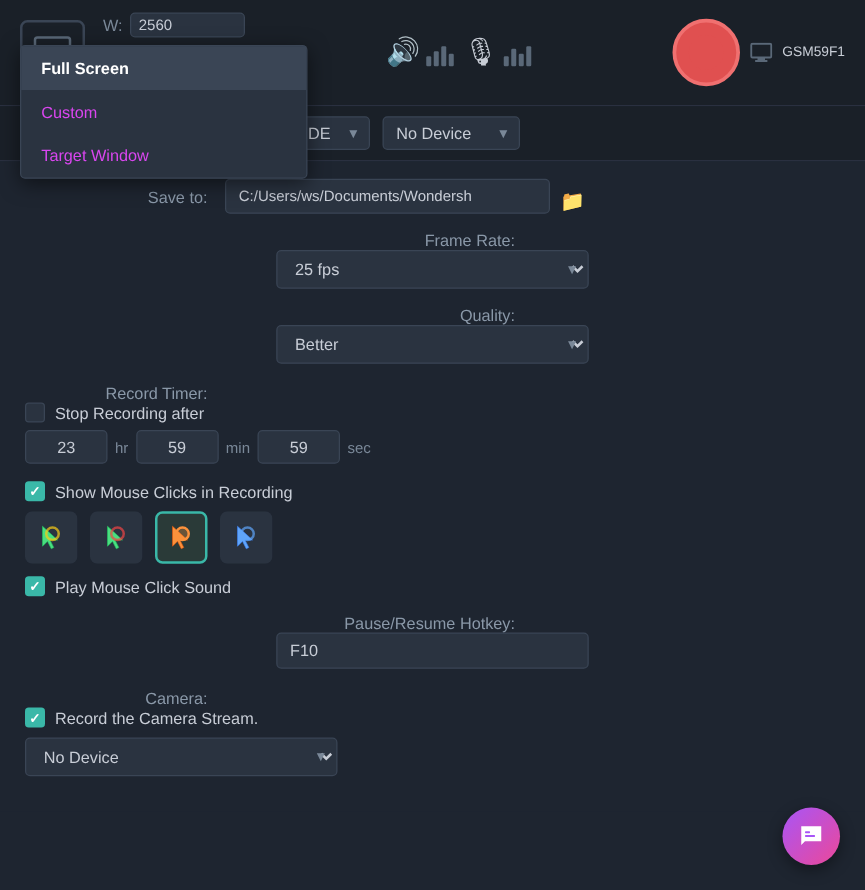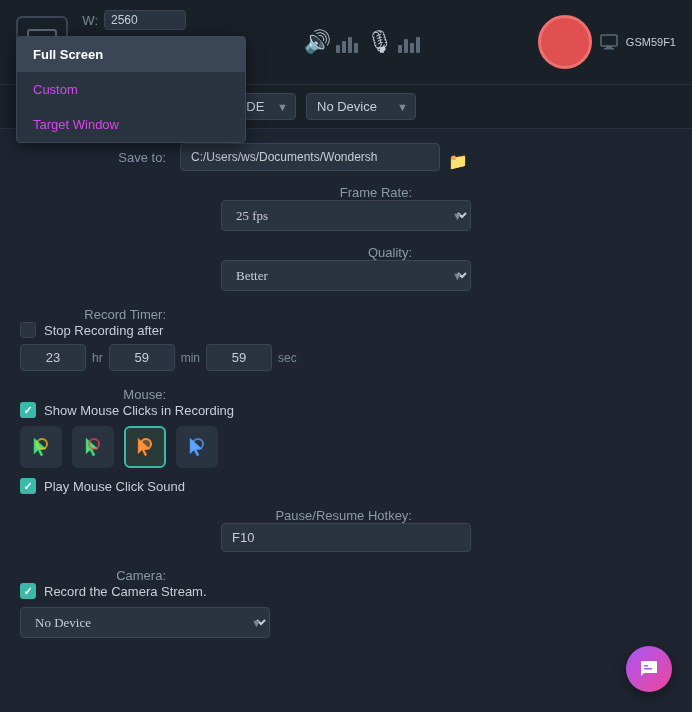--- a/index.html
+++ b/index.html
@@ -50,21 +50,21 @@
       width: 18px;
       text-align: right;
     }
 
     .wh-input {
       background: #2a3340;
       border: 1px solid #3a4555;
       border-radius: 4px;
       color: #c8cdd6;
       padding: 2px 6px;
-      width: 82px;
+      width: 92px;
       font-size: 12px;
     }
 
     .link-icon {
       color: #3ab8a8;
       font-size: 14px;
     }
 
     .top-controls {
       display: flex;
@@ -215,21 +215,20 @@
     }
 
     .select-full {
       background: #2a3340;
       border: 1px solid #3a4555;
       border-radius: 4px;
       color: #c8cdd6;
       padding: 6px 28px 6px 10px;
       font-size: 13px;
       width: 250px;
-      font-family: Liberation Serif, serif;
     }
 
     .select-wrapper {
       position: relative;
       display: inline-block;
     }
 
     .select-wrapper .dropdown-arrow {
       right: 8px;
     }
@@ -529,21 +528,20 @@
         <span class="timer-unit">hr</span>
         <input class="timer-input" value="59" style="">
         <span class="timer-unit">min</span>
         <input class="timer-input" value="59" style="">
         <span class="timer-unit">sec</span>
       </div>
     </div>
   </div>
 
   <div class="form-row" style="align-items:flex-start;">
-    <span class="form-label" style="padding-top:2px;">Mouse:</span>
     <div class="mouse-block">
       <div class="checkbox-row">
         <div class="cb">
           <span class="cb-check">✓</span>
         </div>
         <span>Show Mouse Clicks in Recording</span>
       </div>
 
       <div class="cursor-options">
 

